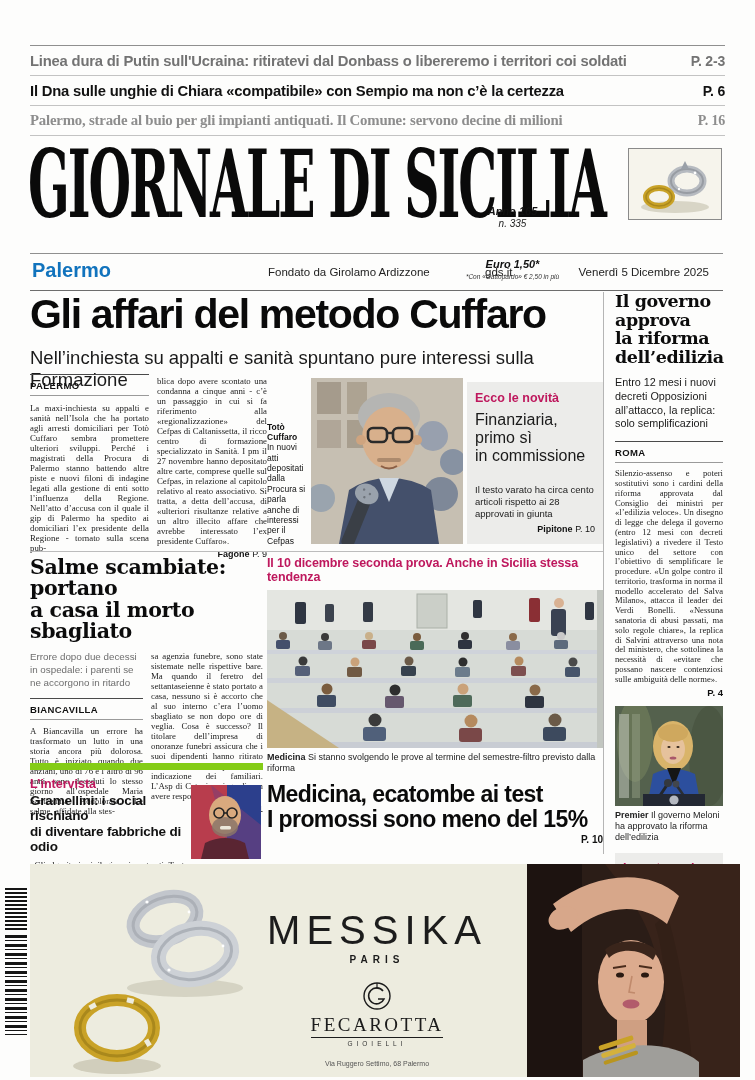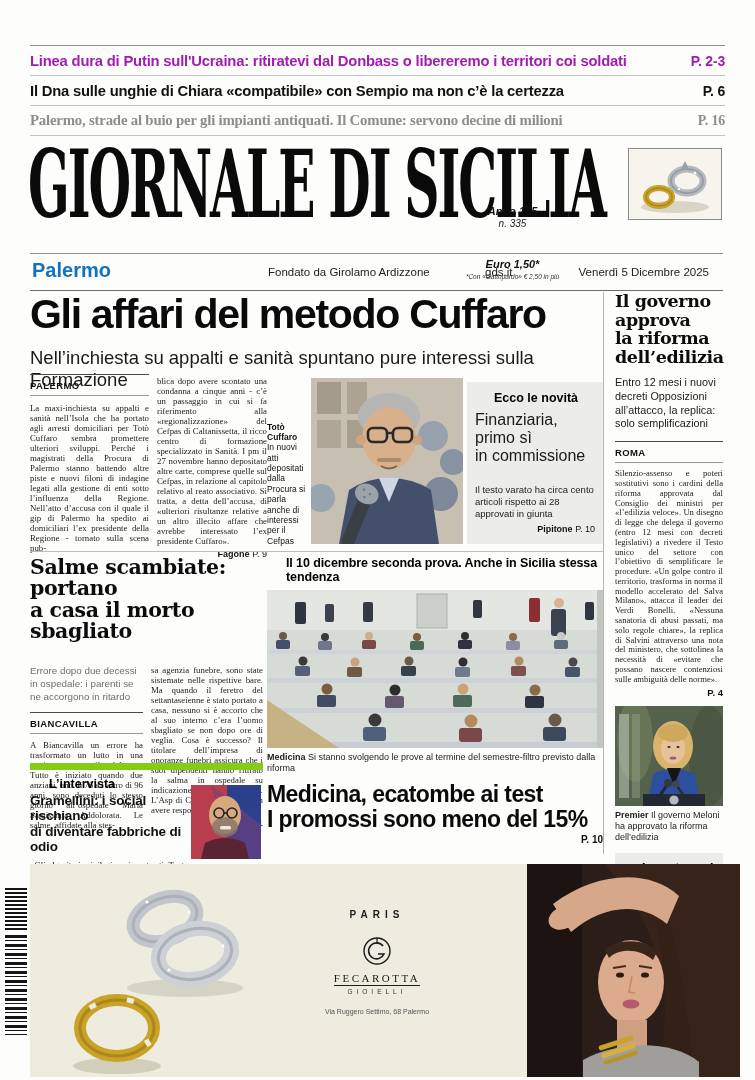--- a/index.html
+++ b/index.html
@@ -2,31 +2,31 @@
 <html><head>
 <meta charset="utf-8">
 <style>
   html,body{margin:0;padding:0;}
   body{width:755px;height:1080px;background:#fdfdfc;position:relative;overflow:hidden;
        font-family:"Liberation Sans", sans-serif;color:#111;}
   .abs{position:absolute;}
   .pre{white-space:pre-line;}
   .serifbody{font-family:"Liberation Serif", serif;font-size:8.8px;line-height:1.14;text-align:justify;color:#1c1c1c;}
   .kicker{font-weight:700;font-size:9.5px;letter-spacing:.4px;border-top:1px solid #4a4a4a;border-bottom:1px solid #9a9a9a;padding:5px 0 4px;color:#111;}
-  .blue{color:#000000;margin-left:19px;}
+  .blue{color:#be185d;}
   .byline{font-size:9px;text-align:right;color:#111;margin-top:3px;}
   .byline b{font-weight:700;}
   .caption{font-size:9px;line-height:1.22;color:#222;}
   .caption b{font-weight:700;}
 
   
   #topstrip{left:30px;top:45px;width:695px;border-top:1px solid #8f8f8f;}
   .striprow{height:29px;display:flex;align-items:center;justify-content:space-between;border-bottom:1px solid #c3c3c3;font-weight:700;font-size:14.8px;letter-spacing:-0.2px;}
   .striprow .pg{font-size:14px;margin-left:12px;white-space:nowrap;}
-  .c-blue{color:#a21caf;} .c-black{color:#121212;} .c-gray{color:#8d8d8d;font-family:Liberation Serif, serif;}
+  .c-blue{color:#737373;} .c-black{color:#121212;} .c-gray{color:#8d8d8d;font-family:Liberation Serif, serif;}
 
   
   #mast-title{left:28px;top:146px;width:600px;height:86px;}
   #mast-title h1{margin:0;font-family:"DejaVu Serif", serif;font-weight:700;font-size:94px;line-height:.82;
       letter-spacing:-4px;transform:scaleX(.52);transform-origin:left top;white-space:nowrap;color:#0a0a0a;}
   #promo{left:628px;top:148px;width:92px;height:70px;border:1px solid #8a8a8a;background:#f6f4ec;overflow:hidden;}
   #mastinfo{left:420px;top:205px;width:185px;text-align:center;line-height:1.2;font-style:italic;}
   .mi-anno{font-weight:700;font-size:11px;} .mi-num{font-size:10px;color:#222;}
   .mi-price{font-size:11px;font-weight:700;margin-top:28px;} .mi-note{font-size:6.5px;color:#333;margin-top:2px;}
 
@@ -53,21 +53,21 @@
   .nb-kicker{font-weight:700;font-size:12.5px;}
   .nb-head{font-size:16px;line-height:1.12;margin-top:6px;color:#1a1a1a;}
   .nb-body{position:absolute;left:8px;right:8px;bottom:24px;font-size:9.5px;line-height:1.28;color:#222;}
   .nb-byline{position:absolute;right:8px;bottom:10px;font-size:9px;}
 
   #rule-main{left:30px;top:551px;width:573px;height:1px;background:#bcbcbc;}
 
   
   #salme{left:30px;top:557px;width:233px;}
   .salme-head{font-family:"DejaVu Serif", serif;font-weight:700;font-size:20.5px;line-height:1.04;letter-spacing:-0.4px;color:#0c0c0c;}
-  .salme-cols{position:relative;margin-top:23px;height:152px;}
+  .salme-cols{position:relative;margin-top:9px;height:152px;}
   .s-colA{position:absolute;left:0;top:0;width:113px;}
   .s-colB{position:absolute;left:121px;top:0;width:112px;}
   .s-stand{font-size:9.8px;line-height:1.32;color:#6e6e6e;}
   .s-colA .kicker{margin-top:8px;}
   .s-colA .serifbody{margin-top:6px;}
 
   
   #intervista{left:30px;top:763px;width:233px;border-top:7px solid #84cc16;padding-top:7px;height:88px;}
   .iv-kicker{font-weight:700;font-size:12.5px;}
   .iv-head{font-weight:700;font-size:13.5px;line-height:1.14;margin-top:2px;width:160px;letter-spacing:-0.2px;}
@@ -97,21 +97,21 @@
   .pb-kicker{font-weight:700;font-size:12.5px;}
   .pb-head{font-size:14.5px;line-height:1.2;margin-top:4px;color:#1a1a1a;}
   .pb-page{text-align:right;font-weight:700;font-size:9px;margin-top:7px;}
 
   
   #ad{left:30px;top:864px;width:710px;height:213px;background:#edecdf;overflow:hidden;}
   .ad-center{position:absolute;left:197px;top:44px;width:300px;text-align:center;color:#1c1c1c;}
   .ad-brand{font-size:40px;letter-spacing:6px;font-weight:400;}
   .ad-brand-sub{font-size:10px;letter-spacing:5px;font-weight:700;margin-top:1px;}
   .ad-mono{margin:14px auto 0;width:34px;height:34px;}
-  .ad-retailer{font-family:"Liberation Serif",serif;font-size:11px;letter-spacing:2.5px;margin-top:1px;border-bottom:1px solid #1c1c1c;display:inline-block;padding-bottom:1px;text-align:right;}
+  .ad-retailer{font-family:"Liberation Serif",serif;font-size:19px;letter-spacing:2.5px;margin-top:1px;border-bottom:1px solid #1c1c1c;display:inline-block;padding-bottom:1px;text-align:right;}
   .ad-retailer-sub{font-size:6.5px;letter-spacing:4px;color:#333;margin-top:2px;}
   .ad-address{font-size:7px;color:#555;margin-top:13px;}
   .ad-rings-silver{position:absolute;left:75px;top:10px;}
   .ad-ring-gold{position:absolute;left:35px;top:118px;}
   .ad-model{position:absolute;right:0;top:0;width:213px;height:213px;}
 
   
   #barcode{left:5px;top:888px;width:22px;height:152px;}
   .bc-a{height:42px;background:repeating-linear-gradient(180deg,#161616 0 2px,#fff 2px 4px);}
   .bc-b{margin-top:5px;height:100px;background:repeating-linear-gradient(180deg,#161616 0 3px,#fff 3px 5px,#161616 5px 6px,#fff 6px 9px);}
@@ -416,20 +416,21 @@
     <svg width="105" height="95" viewBox="0 0 105 95">
       <ellipse cx="52" cy="84" rx="44" ry="8" fill="#b5b09a" opacity=".5"></ellipse>
       <ellipse cx="52" cy="46" rx="37" ry="28" fill="none" stroke="#c9a227" stroke-width="12"></ellipse>
       <ellipse cx="52" cy="46" rx="37" ry="28" fill="none" stroke="#8a6d12" stroke-width="3" opacity=".5"></ellipse>
       <rect x="24" y="22" width="7" height="5" fill="#edecdf" transform="rotate(-28 27 24)"></rect>
       <rect x="62" y="16" width="7" height="5" fill="#edecdf" transform="rotate(14 65 18)"></rect>
       <rect x="80" y="58" width="7" height="5" fill="#edecdf" transform="rotate(60 83 60)"></rect>
     </svg>
   </div>
   <div class="ad-center">
+    <div class="ad-brand">MESSIKA</div>
     <div class="ad-brand-sub">PARIS</div>
     <div class="ad-mono">
       <svg width="34" height="34" viewBox="0 0 34 34">
         <circle cx="17" cy="17" r="13" fill="none" stroke="#1c1c1c" stroke-width="1.4"></circle>
         <path d="M23 12 A8 8 0 1 0 24 20 L18 20" fill="none" stroke="#1c1c1c" stroke-width="1.6"></path>
         <line x1="17" y1="4" x2="17" y2="10" stroke="#1c1c1c" stroke-width="1.2"></line>
       </svg>
     </div>
     <div><span class="ad-retailer">FECAROTTA</span></div>
     <div class="ad-retailer-sub">GIOIELLI</div>

